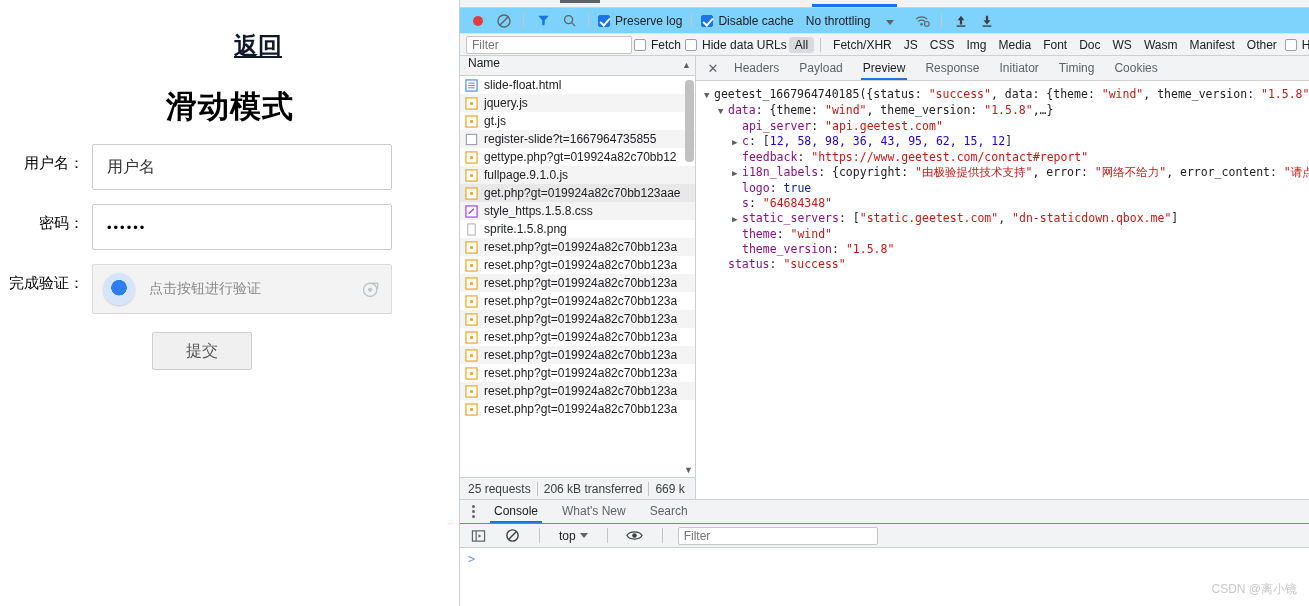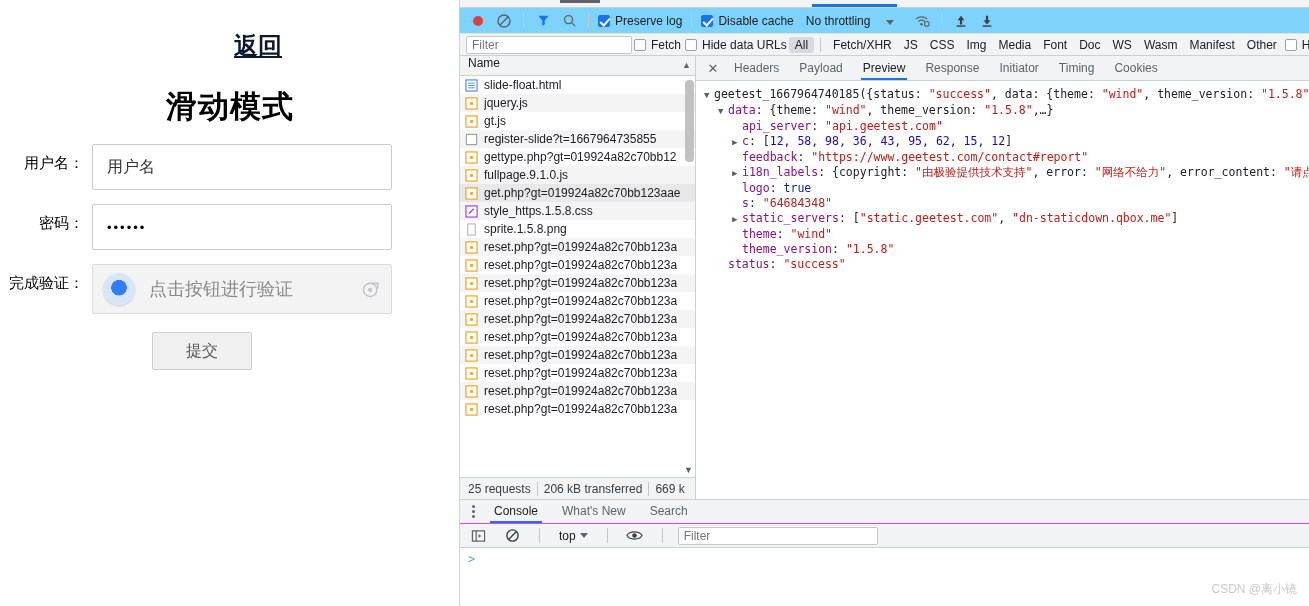--- a/index.html
+++ b/index.html
@@ -64,21 +64,21 @@
     padding: 0 10px;
     position: relative;
   }
   .captcha-btn {
     width: 32px; height: 32px; border-radius: 50%;
     background: radial-gradient(circle at 50% 46%, #2f7ef5 0 32%, #d7e5fb 34% 100%);
     box-shadow: 0 1px 2px rgba(0,0,0,.18);
     flex: none;
   }
   .captcha-text {
-    margin-left: 14px; font-size: 18px; color: #8a8a8a;
+    margin-left: 14px; font-size: 14px; color: #8a8a8a;
     flex: 1;
     font-family: Liberation Serif, serif;
   }
   .refresh-icon { width: 20px; height: 20px; flex: none; opacity: .55; }
   .submit-wrap { position: absolute; left: 0; width: 420px; display: flex; }
   .submit-btn {
     margin-left: 152px;
     width: 100px; height: 38px;
     background: #f0f0f0;
     border: 1px solid #cfcfcf;

